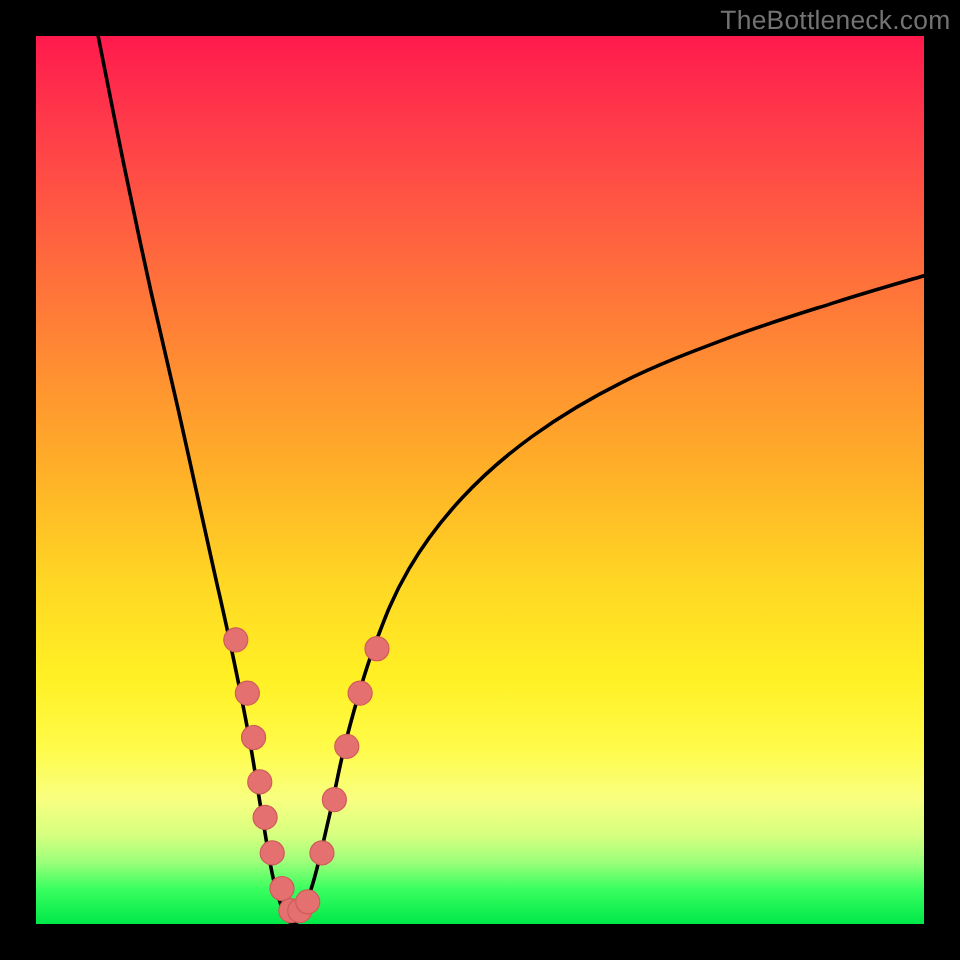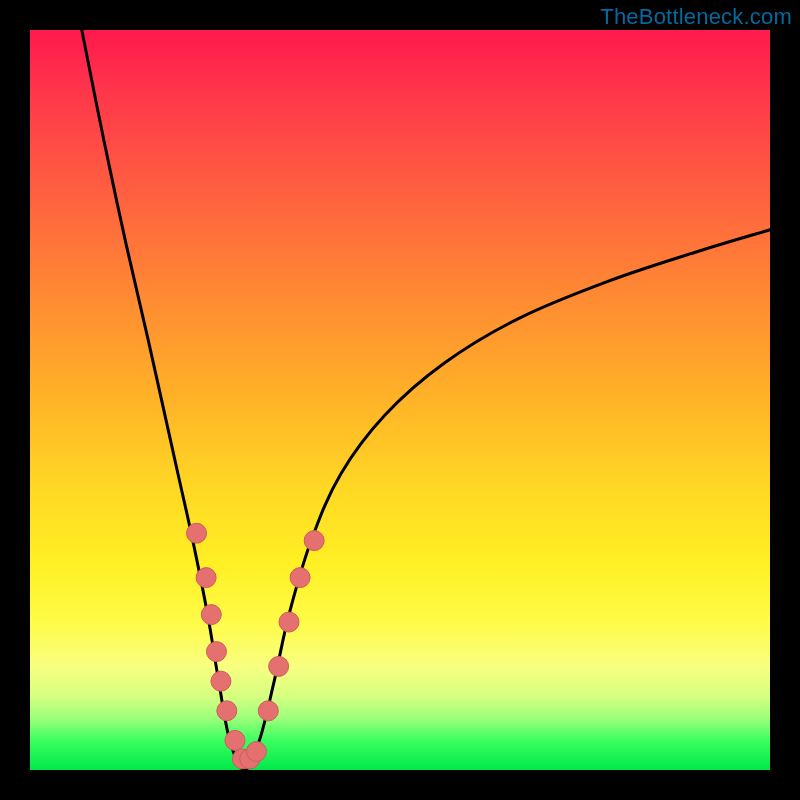--- a/index.html
+++ b/index.html
@@ -38,21 +38,21 @@
       #d6ff80 90%,
       #9dff7a 93%,
       #3bff60 96%,
       #00e84a 100%
     );
   }
   .watermark {
     position: absolute;
     top: 4px;
     right: 8px;
-    color: #0369a1;
+    color: #737373;
     font-size: 22px;
     letter-spacing: 0.2px;
     user-select: none;
   }
   svg.curve {
     position: absolute;
     left: 0;
     top: 0;
     width: 740px;
     height: 740px;

